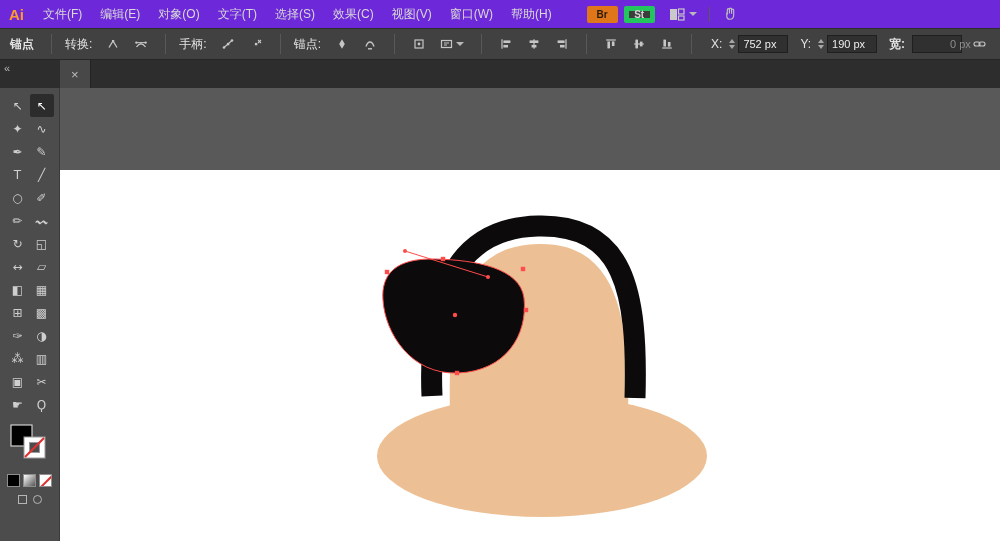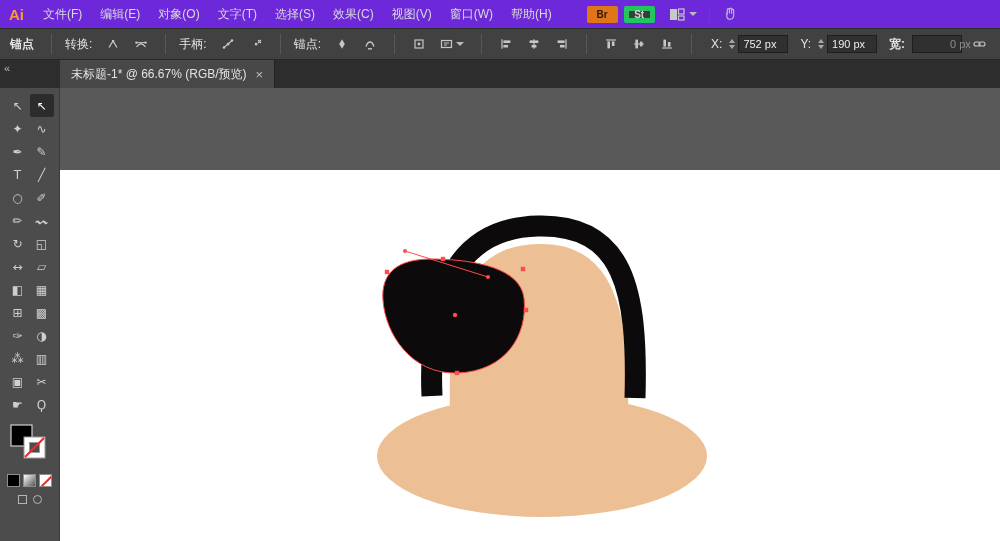--- a/index.html
+++ b/index.html
@@ -244,21 +244,20 @@
         <rect x="1" y="4" width="6" height="4" rx="2" fill="none" stroke="#c6c6c6" stroke-width="1.1"></rect>
         <rect x="6" y="4" width="6" height="4" rx="2" fill="none" stroke="#c6c6c6" stroke-width="1.1"></rect>
       </svg>
     </span>
 
   </div>
 
   <div class="tabbar">
     <div class="collapse-zone">«</div>
     <div class="doc-tab">
-      <span>未标题-1* @ 66.67% (RGB/预览)</span>
       <span class="tab-close">×</span>
     </div>
   </div>
 
   <div class="main">
 
     <div class="toolbar">
       <div class="tool-grid">
         <div class="tool">↖</div>
         <div class="tool active">↖</div>

